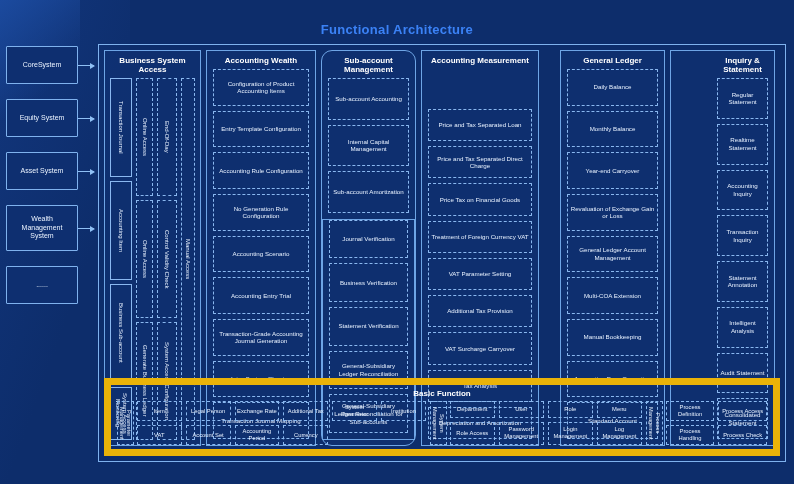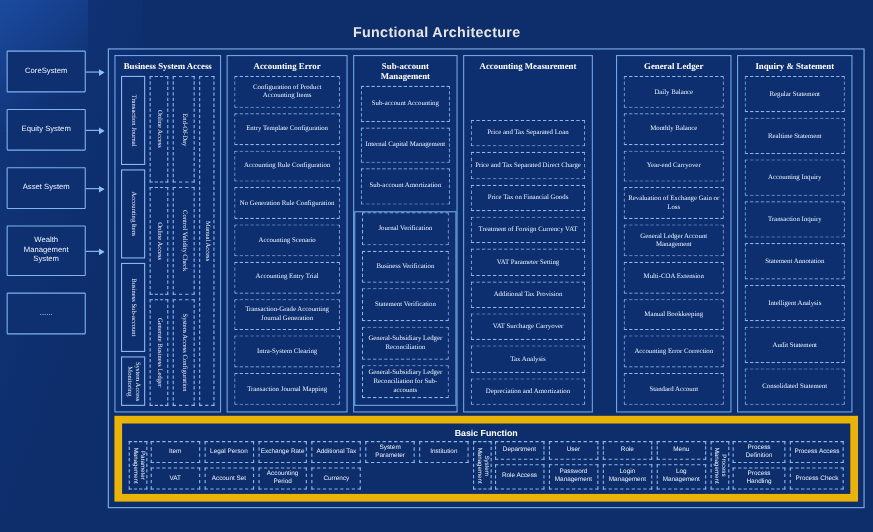--- a/index.html
+++ b/index.html
@@ -16,21 +16,21 @@
     background:linear-gradient(110deg,#143a84 0%,#0d2d6b 60%);
     opacity:.7;pointer-events:none;
   }
   .bg-stripe2{
     position:absolute;top:0;left:0;width:80px;height:120px;
     background:linear-gradient(140deg,#1b4a9e 0%,rgba(13,45,107,0) 70%);
     pointer-events:none;
   }
   .title{
     position:absolute;top:22px;left:0;width:794px;text-align:center;
-    font-size:13px;font-weight:bold;color:#e5e5e5;letter-spacing:.3px;
+    font-size:13px;font-weight:bold;color:#3b82f6;letter-spacing:.3px;
   }
 
   
   .left-col{position:absolute;left:6px;top:46px;width:72px;}
   .sys-box{
     border:1px solid #7fb2ee;background:#0e2f70;
     height:38px;margin-bottom:15px;display:flex;align-items:center;justify-content:center;
     text-align:center;font-size:7px;color:#eaf3ff;line-height:1.25;padding:0 3px;
     box-sizing:border-box;border-radius:1px;
   }
@@ -43,22 +43,22 @@
     content:"";position:absolute;right:-1px;top:-3px;
     border-left:5px solid #8fc0f5;border-top:3px solid transparent;border-bottom:3px solid transparent;
   }
 
   
   .frame{
     position:absolute;left:98px;top:44px;width:688px;height:418px;
     border:1px solid #7fb2ee;box-sizing:border-box;
   }
   .cols{
-    position:absolute;left:104px;top:50px;width:676px;height:325px;
-    display:flex;gap:5px;font-family:Liberation Serif, serif;
+    position:absolute;left:104px;top:50px;width:676px;height:396px;
+    display:flex;gap:5px;
   }
   .col{
     border:1px solid #6ea5e6;box-sizing:border-box;
     display:flex;flex-direction:column;
     background:rgba(18,52,120,.35);
   }
   .col-head{
     text-align:center;font-size:8px;font-weight:bold;color:#ffffff;
     padding:5px 2px 4px;
   }
@@ -152,34 +152,34 @@
           <div class="vcell" style="flex: 1 1 0%;">End-Of-Day</div>
           <div class="vcell" style="flex: 1 1 0%;">Control Validity Check</div>
           <div class="vcell" style="flex: 1 1 0%;">System Access Configuration</div>
         </div>
         <div class="vert-col" style="flex: 0.7 1 0%;">
           <div class="vcell" style="flex: 1 1 0%;">Manual Access</div>
         </div>
       </div>
     </div>
     <div class="col" style="width: 110px; flex: 0 0 110px;">
-      <div class="col-head">Accounting Error</div>
+      <div class="col-head">Accounting Wealth</div>
       <div class="col-body">
         <div class="cell">Configuration of Product Accounting Items</div>
         <div class="cell">Entry Template Configuration</div>
         <div class="cell">Accounting Rule Configuration</div>
         <div class="cell">No Generation Rule Configuration</div>
         <div class="cell">Accounting Scenario</div>
         <div class="cell">Accounting Entry Trial</div>
         <div class="cell">Transaction-Grade Accounting Journal Generation</div>
         <div class="cell">Intra-System Clearing</div>
         <div class="cell">Transaction Journal Mapping</div>
       </div>
     </div>
-    <div class="col" style="width: 95px; flex: 0 0 95px;">
+    <div class="col" style="width: 95px; flex: 0 0 95px; border-radius: 11px;">
       <div class="col-head">Sub-account Management</div>
       <div style="display: flex; flex-direction: column; flex: 1 1 0%;">
         <div class="col-body" style="flex: 1.35 1 0%;">
           <div class="cell">Sub-account Accounting</div>
           <div class="cell">Internal Capital Management</div>
           <div class="cell">Sub-account Amortization</div>
         </div>
         <div class="sub-block" style="flex: 2.2 1 0%;">
           <div class="sub-body">
             <div class="cell">Journal Verification</div>
@@ -212,21 +212,21 @@
         <div class="cell">Monthly Balance</div>
         <div class="cell">Year-end Carryover</div>
         <div class="cell">Revaluation of Exchange Gain or Loss</div>
         <div class="cell">General Ledger Account Management</div>
         <div class="cell">Multi-COA Extension</div>
         <div class="cell">Manual Bookkeeping</div>
         <div class="cell">Accounting Error Correction</div>
         <div class="cell">Standard Account</div>
       </div>
     </div>
-    <div class="col" style="width: 105px; flex: 0 0 105px;">
+    <div class="col" style="width: 105px; flex: 0 0 105px; padding-left: 40px;">
       <div class="col-head">Inquiry &amp; Statement</div>
       <div class="col-body">
         <div class="cell">Regular Statement</div>
         <div class="cell">Realtime Statement</div>
         <div class="cell">Accounting Inquiry</div>
         <div class="cell">Transaction Inquiry</div>
         <div class="cell">Statement Annotation</div>
         <div class="cell">Intelligent Analysis</div>
         <div class="cell">Audit Statement</div>
         <div class="cell">Consolidated Statement</div>

